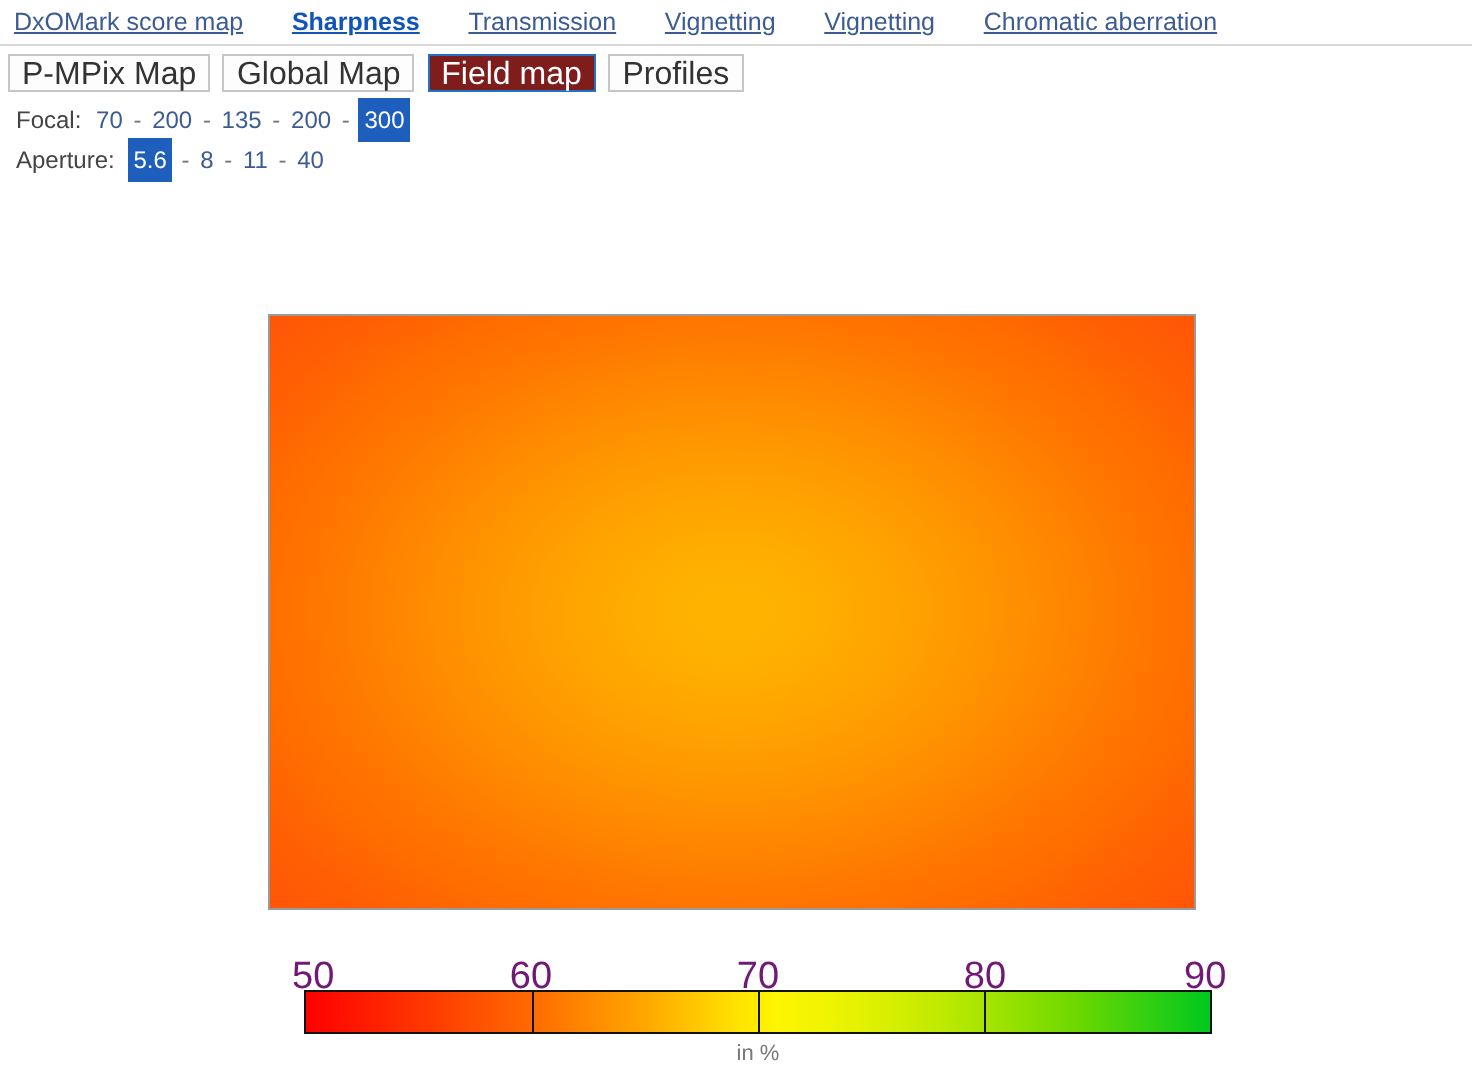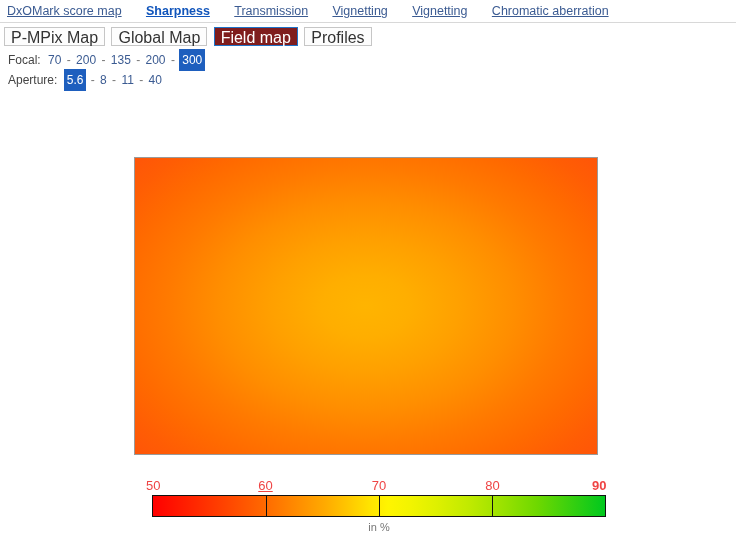--- a/index.html
+++ b/index.html
@@ -144,22 +144,22 @@
     top: 478px;
     width: 454px;
   }
   #legend-ticks {
     position: relative;
     height: 17px;
   }
   #legend-ticks .tick {
     position: absolute;
     top: 0;
-    font-size: 13px;
-    color: #ef4444;
+    font-size: 19px;
+    color: #701a75;
     transform: translateX(-50%);
     white-space: nowrap;
   }
   #legend-bar {
     position: relative;
     height: 22px;
     border: 1px solid #111111;
     box-sizing: border-box;
     background: linear-gradient(to right,
       #ff0000 0%,
@@ -240,21 +240,21 @@
 </div>
 
 <div id="field-map"></div>
 
 <div id="legend">
   <div id="legend-ticks">
     <span class="tick" style="left:0%; transform:translateX(-6px);">50</span>
     <span class="tick" style="left:25%;text-decoration:underline;">60</span>
     <span class="tick" style="left:50%;">70</span>
     <span class="tick" style="left:75%;">80</span>
-    <span class="tick" style="left:100%; transform:translateX(-14px);font-weight:bold;">90</span>
+    <span class="tick" style="left:100%; transform:translateX(-14px);">90</span>
   </div>
   <div id="legend-bar">
     <span class="divider" style="left:25%;"></span>
     <span class="divider" style="left:50%;"></span>
     <span class="divider" style="left:75%;"></span>
   </div>
   <div id="legend-unit">in %</div>
 </div>
 
 </body></html>

